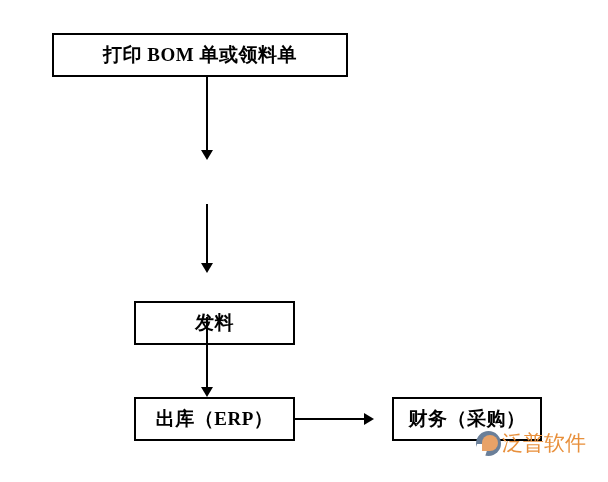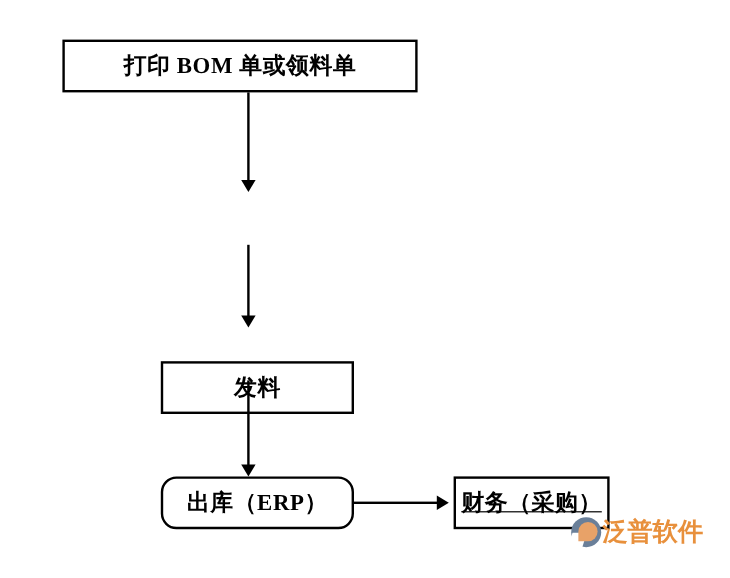--- a/index.html
+++ b/index.html
@@ -34,22 +34,22 @@
     letter-spacing: 0.5px;
     white-space: nowrap;
   }
   .node-main   { font-size: 19px; }
   .node-label  { font-size: 14px; border-width: 2px; letter-spacing: 0px; }
 
   #node-print   { left: 52px;  top: 33px;  width: 296px; height: 44px; }
   #node-prepare { left: 134px; top: 160px; width: 161px; height: 44px; }
   #node-ok      { left: 219px; top: 222px; width: 48px;  height: 31px; }
   #node-issue   { left: 134px; top: 273px; width: 161px; height: 44px; margin-top: 28px; }
-  #node-out     { left: 134px; top: 397px; width: 161px; height: 44px; border-radius: 13px; }
-  #node-finance { left: 378px; top: 397px; width: 130px; height: 44px; text-decoration: underline; }
+  #node-out     { left: 134px; top: 397px; width: 161px; height: 44px; }
+  #node-finance { left: 392px; top: 397px; width: 150px; height: 44px; }
 
   
   .conn {
     position: absolute;
     background: #000000;
   }
   .conn-v { width: 2px; }
   .conn-h { height: 2px; }
 
   #conn-print-prepare  { left: 206px; top: 77px;  height: 77px; }
@@ -116,21 +116,21 @@
   #wm-mark .notch {
     position: absolute;
     left: -1px; top: 13px;
     width: 12px; height: 13px;
     background: #ffffff;
     transform: skewX(-18deg);
   }
   #wm-name {
     font-family: "DejaVu Sans", sans-serif;
     font-size: 21px;
-    font-weight: bold;
+    font-weight: normal;
     color: #e8903c;
     letter-spacing: 0px;
     margin-left: 1px;
     line-height: 25px;
   }
   #wm-url {
     font-family: "Liberation Serif", "DejaVu Serif", serif;
     font-size: 14px;
     font-weight: bold;
     color: #e8b185;

